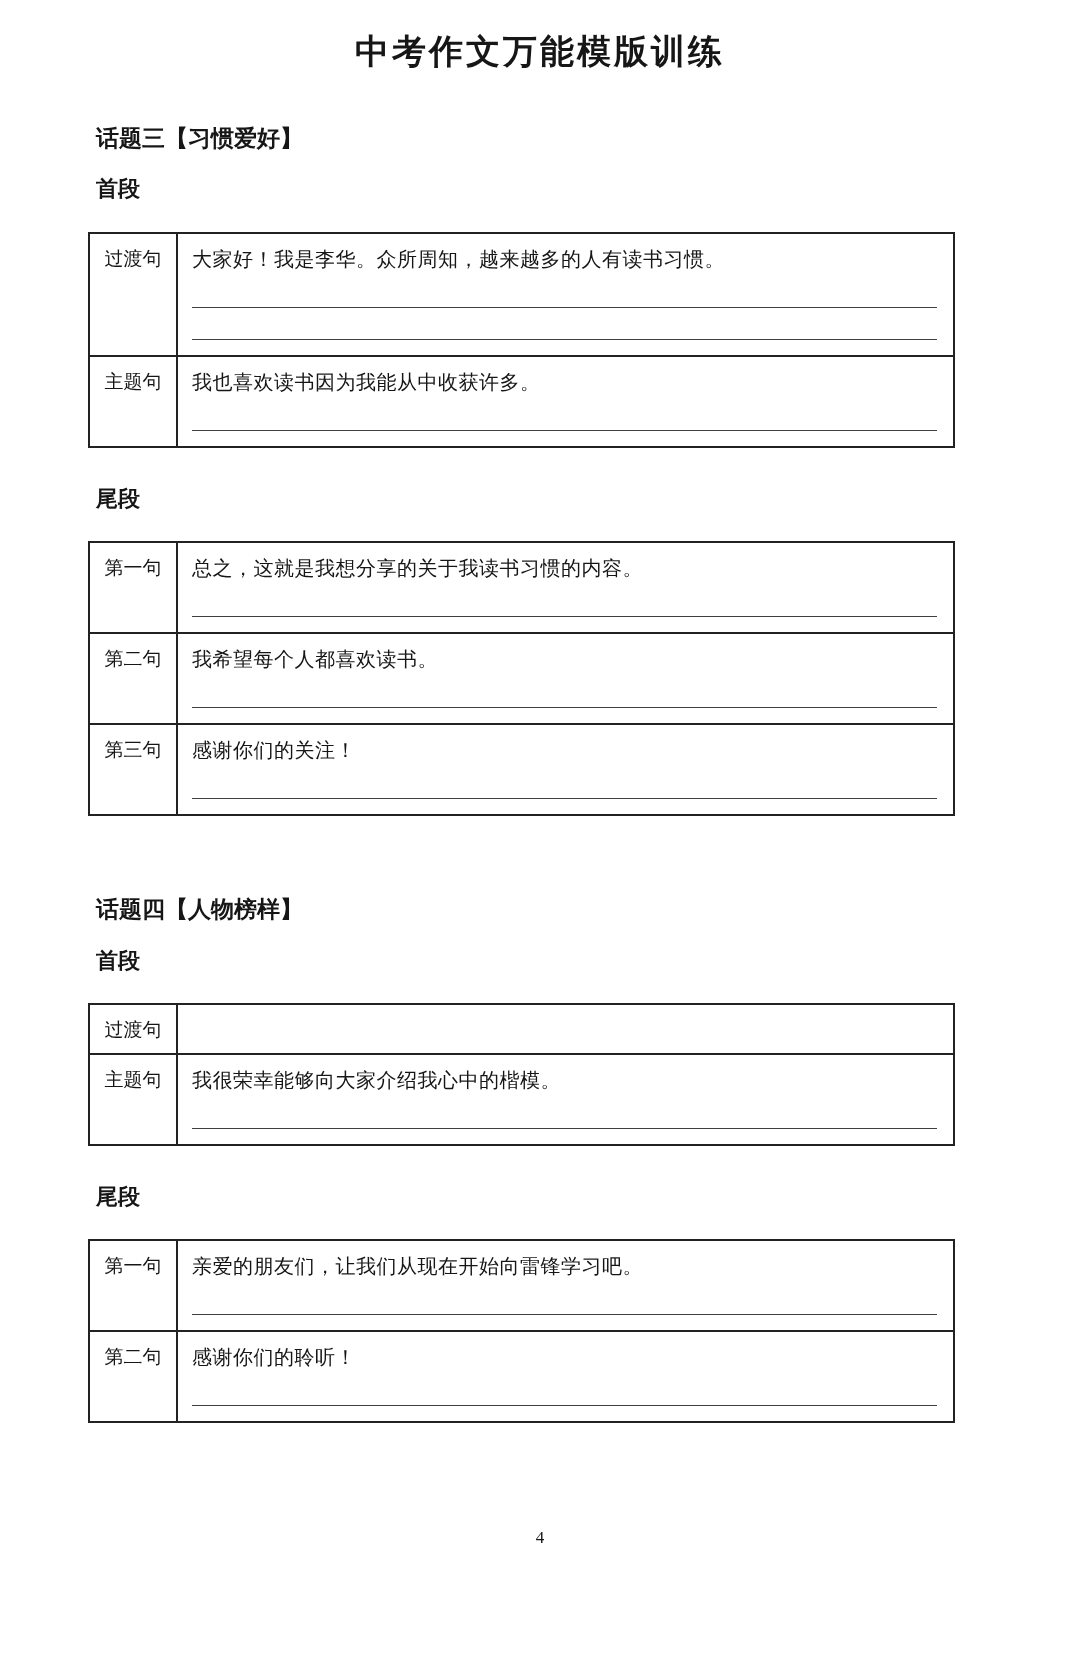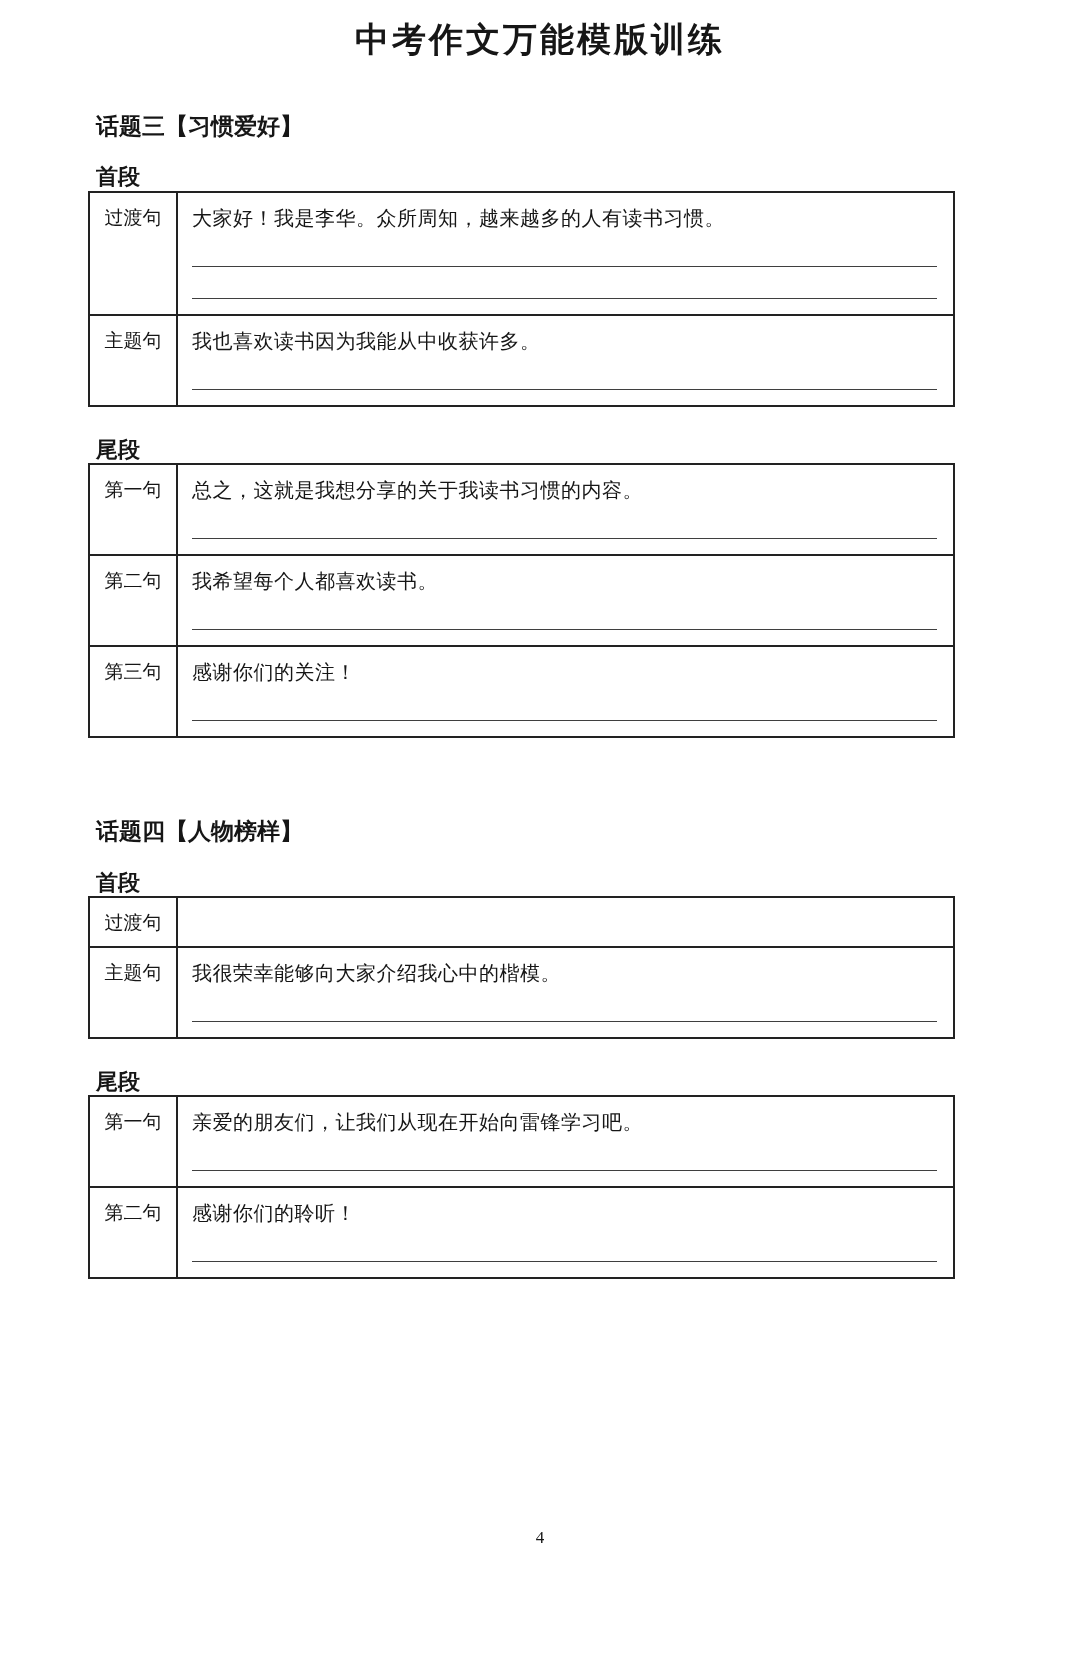--- a/index.html
+++ b/index.html
@@ -9,21 +9,21 @@
     height: 1658px;
     background: #ffffff;
     color: #161616;
     font-family: "Liberation Serif", "DejaVu Serif", serif;
     position: relative;
     overflow: hidden;
   }
   .page {
     width: 1080px;
     height: 1348px;
-    padding-top: 20px;
+    padding-top: 32px;
     position: relative;
   }
   .doc-title {
     text-align: center;
     font-size: 34px;
     font-weight: bold;
     letter-spacing: 3px;
     margin: 0 0 0 0;
     line-height: 1.2;
   }
@@ -41,25 +41,25 @@
   .section-heading.first { margin-top: 52px; }
   .section-heading.second { margin-top: 80px; }
   .subsection-heading {
     font-size: 22px;
     font-weight: bold;
     margin: 0;
     padding-left: 8px;
     line-height: 1.2;
   }
   .sub-gap-a { margin-top: 24px; }
-  .sub-gap-b { margin-top: 30px; }
+  .sub-gap-b { margin-top: 38px; }
   .tpl-table {
     width: 867px;
     border: 2px solid #222222;
-    margin-top: 0;
+    margin-top: 29px;
     background: #ffffff;
   }
   .tpl-row {
     display: flex;
     border-bottom: 2px solid #222222;
   }
   .tpl-row:last-child { border-bottom: none; }
   .label-cell {
     width: 88px;
     flex: 0 0 88px;

